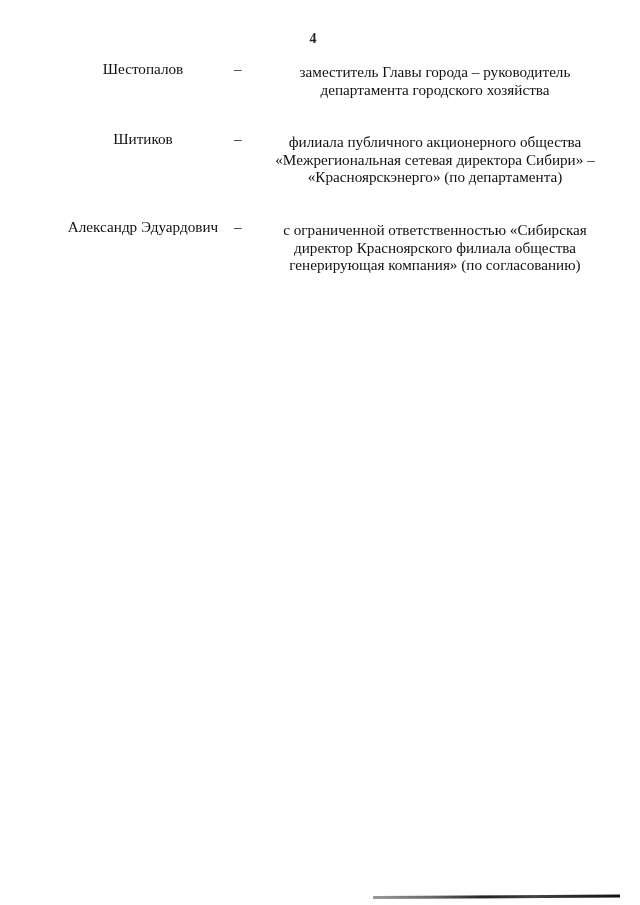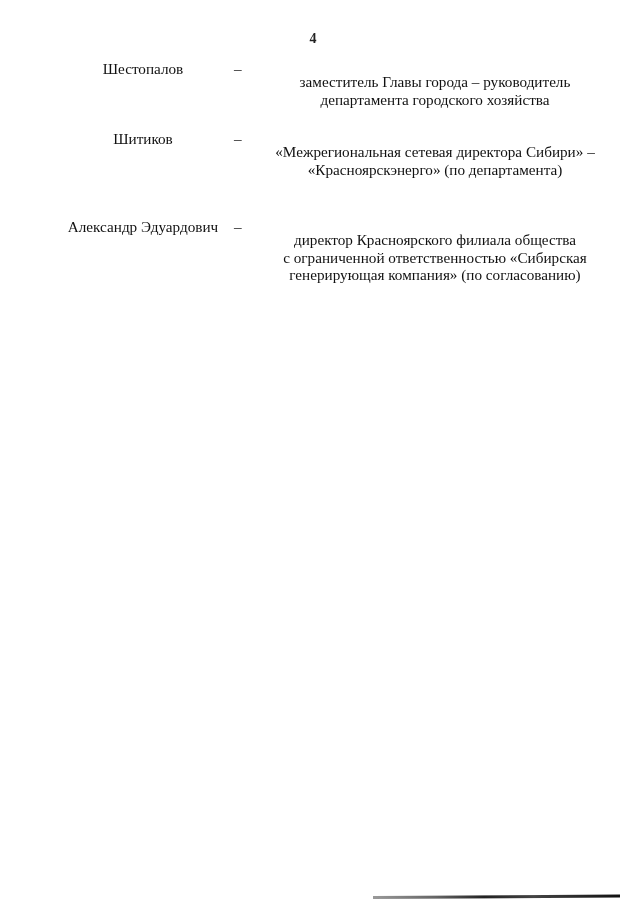--- a/index.html
+++ b/index.html
@@ -40,21 +40,21 @@
     }
     .name div, .role div { white-space: nowrap; text-align: center; }
     .dash {
       position: absolute;
       left: 234px;
       top: 0;
     }
     .role {
       position: absolute;
       left: 255px;
-      top: 13px;
+      top: 3px;
       width: 360px;
     }
     .scan-line {
       position: absolute;
       left: 373px;
       width: 247px;
       top: 896px;
       height: 3px;
       background: linear-gradient(to right, #9a9a9a 0%, #666 25%, #222 45%, #444 65%, #111 100%);
       transform: rotate(-0.35deg);
@@ -78,31 +78,32 @@
       <div>департамента городского хозяйства</div>
     </div>
   </div>
 
   <div class="entry" style="top:130px;">
     <div class="name">
       <div>Шитиков</div>
     </div>
     <div class="dash">–</div>
     <div class="role">
+      <div>филиала публичного акционерного общества</div>
       <div>«Межрегиональная сетевая директора Сибири» –</div>
       <div>«Красноярскэнерго» (по департамента)</div>
     </div>
   </div>
 
   <div class="entry" style="top:218px;">
     <div class="name">
       <div>Александр Эдуардович</div>
     </div>
     <div class="dash">–</div>
     <div class="role">
+      <div>с ограниченной ответственностью «Сибирская</div>
       <div>директор Красноярского филиала общества</div>
-      <div>с ограниченной ответственностью «Сибирская</div>
       <div>генерирующая компания» (по согласованию)</div>
     </div>
   </div>
 
   <div class="scan-line"></div>
 </div>
 
 </body></html>

